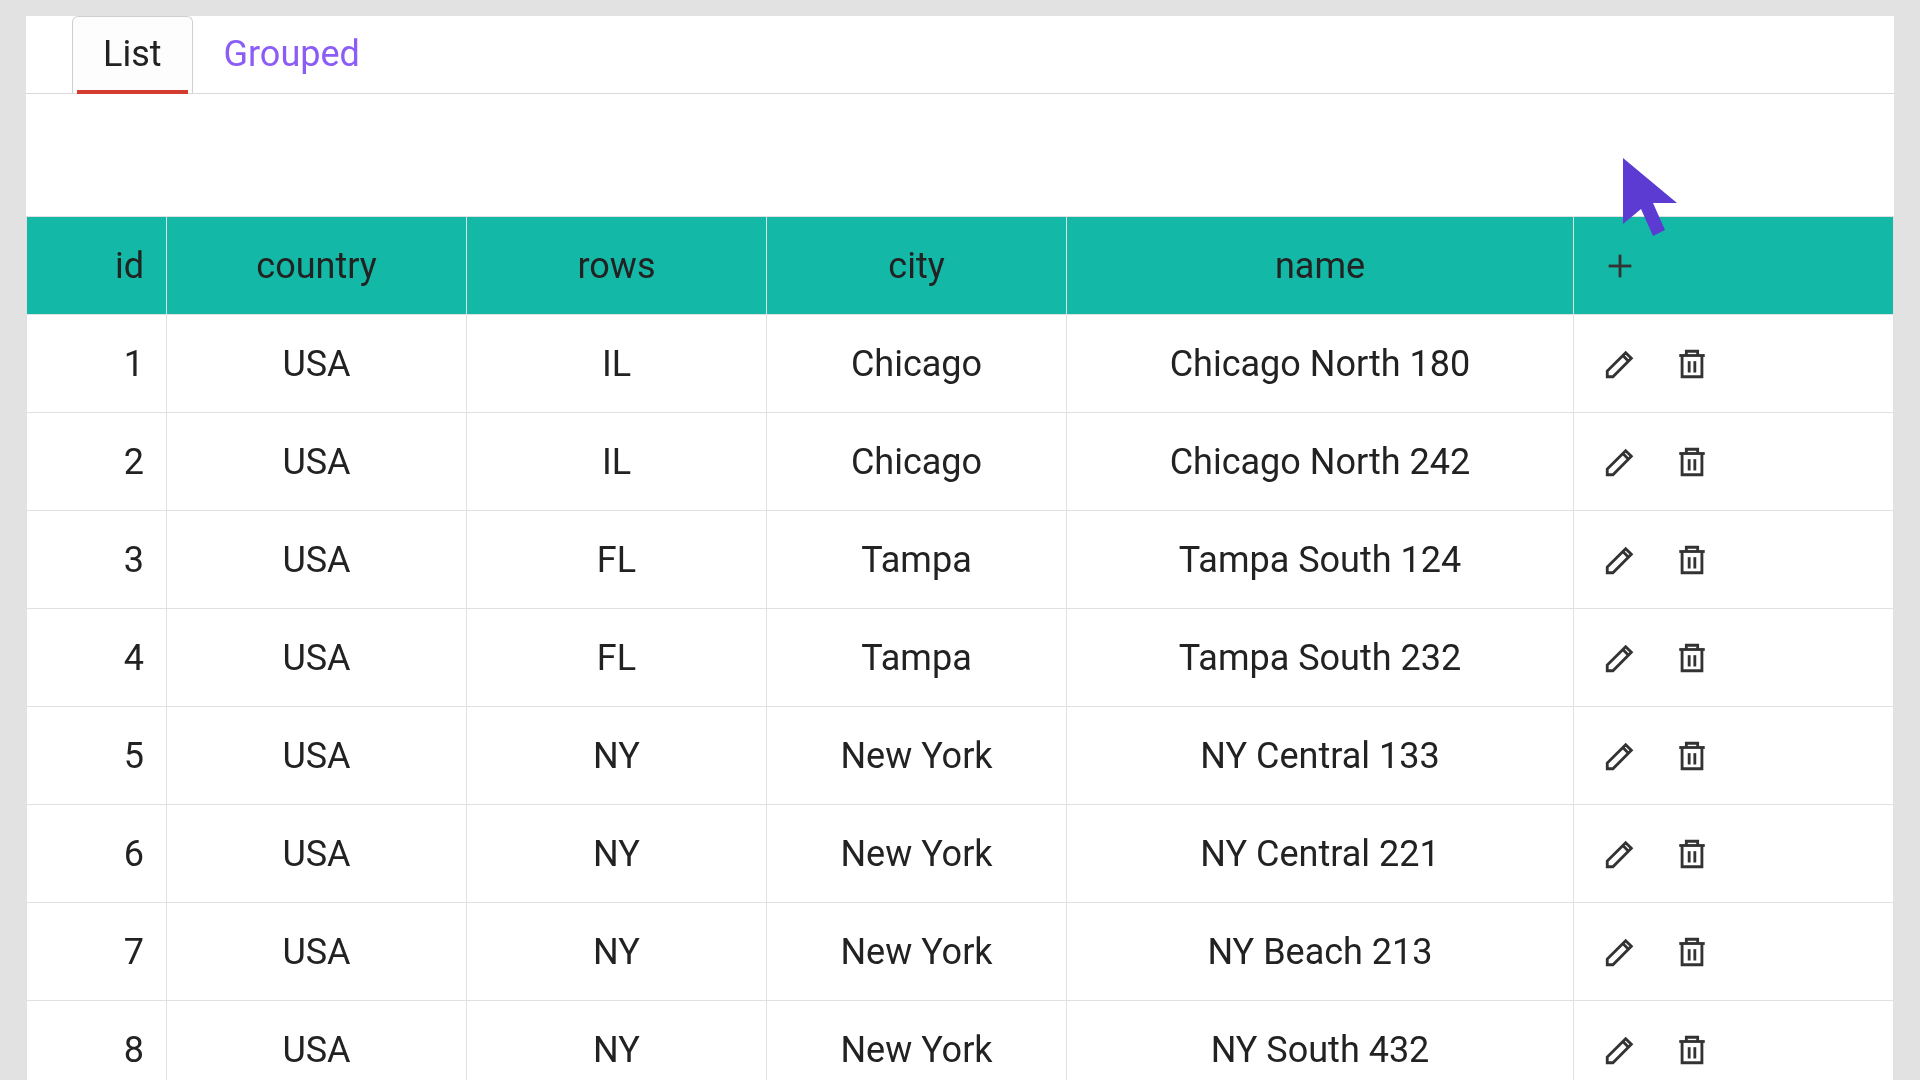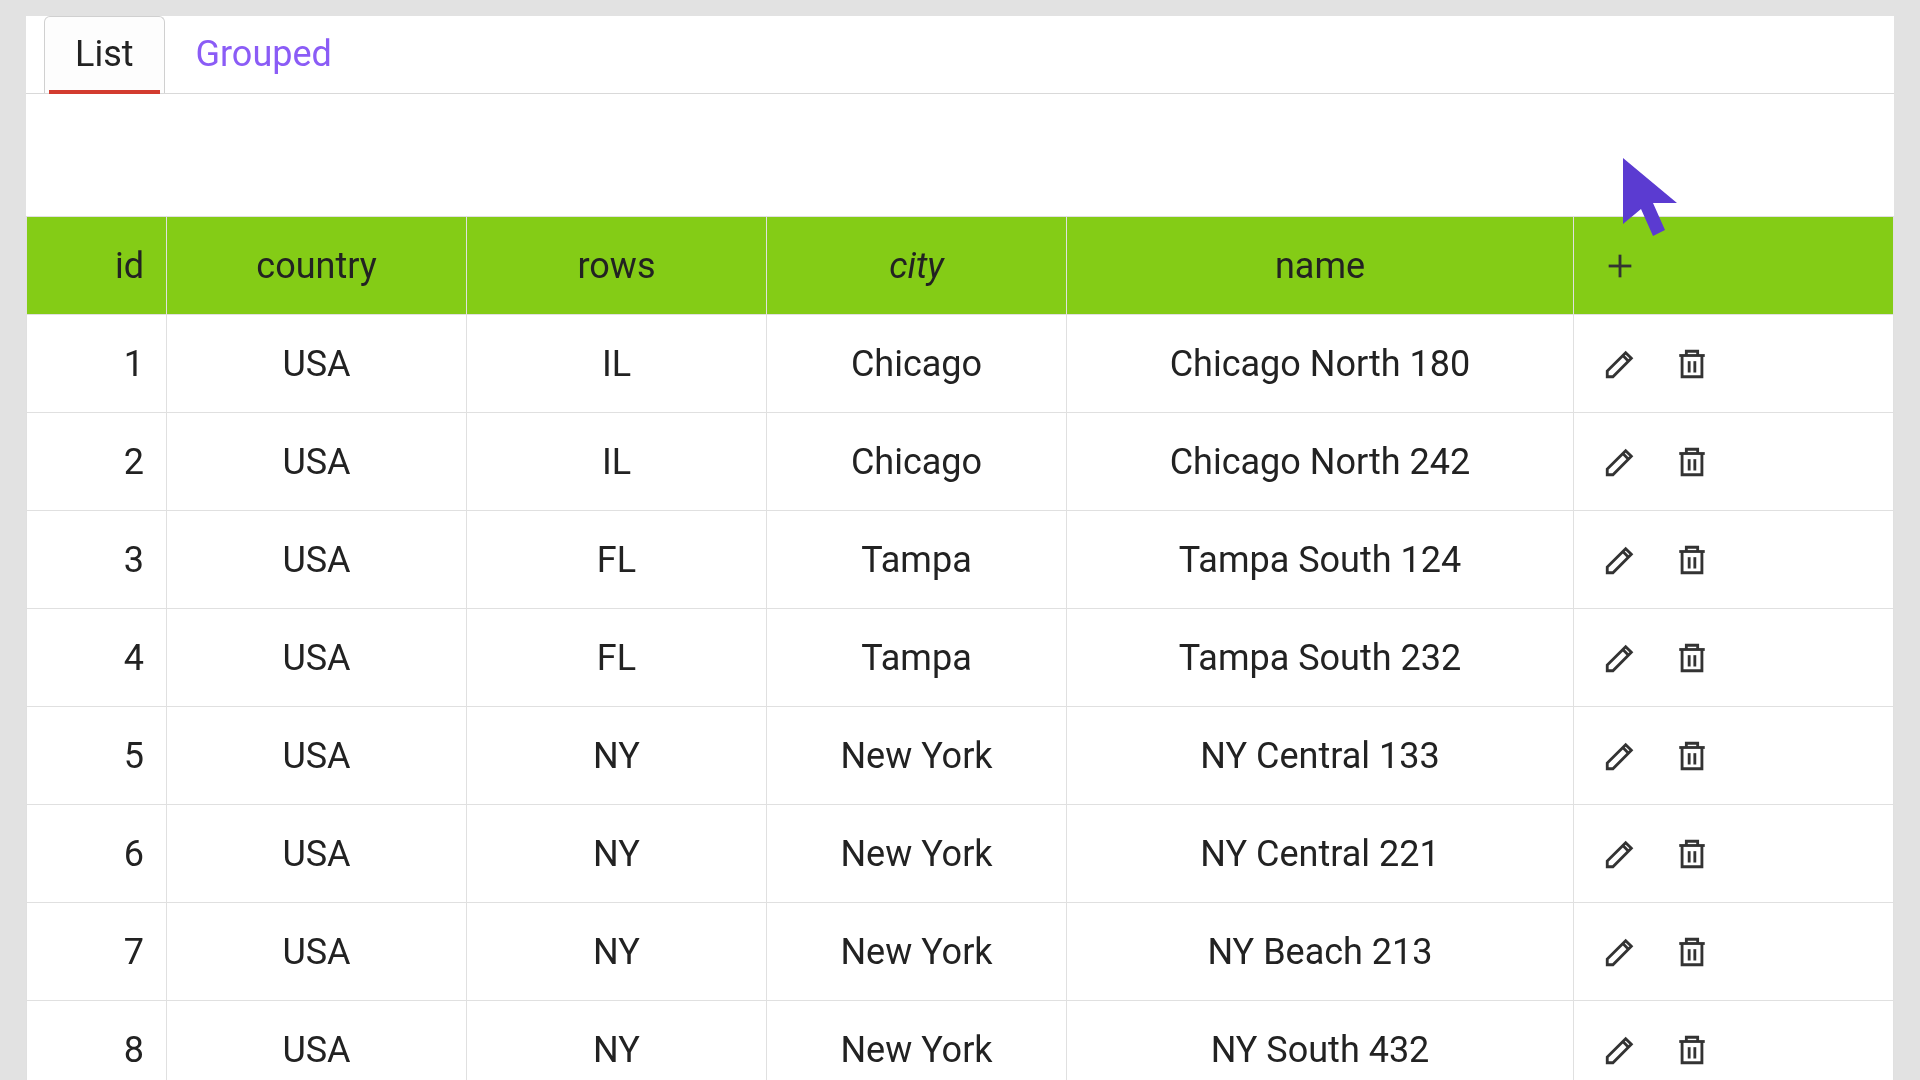--- a/index.html
+++ b/index.html
@@ -56,20 +56,21 @@
     border: 1px solid transparent;
     border-bottom: none;
     cursor:pointer;
     position:relative;
   }
   .tab.active {
     border-color: #d0d0d0;
     background: #fdfdfd;
     border-radius: 6px 6px 0 0;
     color:#222;
+    margin-left:28px;
   }
   .tab.active::after{
     content:"";
     position:absolute;
     left:4px; right:4px; bottom:-1px;
     height:4px;
     background:#d33c2f;
   }
 
   .scroll-area {
@@ -95,26 +96,26 @@
   }
   th, td {
     border: 1px solid #e0e0e0;
     padding: 20px 14px;
     font-size: 36px;
     font-weight: 400;
     color:#222;
     text-align:center;
     height: 98px;
   }
-  th { font-weight:400; background:#84cc16; }
+  th { font-weight:400; background:#14b8a6; }
   th.col-id, td.col-id { text-align:right; padding-right:22px; }
   .col-id   { width: 140px; }
   .col-country { width: 300px; }
   .col-state   { width: 300px; }
-  .col-city    { width: 300px; font-style: italic; }
+  .col-city    { width: 300px; }
   .col-name    { width: auto; margin-top: 30px; }
   .col-actions { width: 320px; }
 
   .actions-cell, .actions-header {
     display:flex; align-items:center; gap:28px;
     padding-left: 10px;
   }
   .icon-btn {
     width:44px; height:44px;
     display:flex; align-items:center; justify-content:center;

